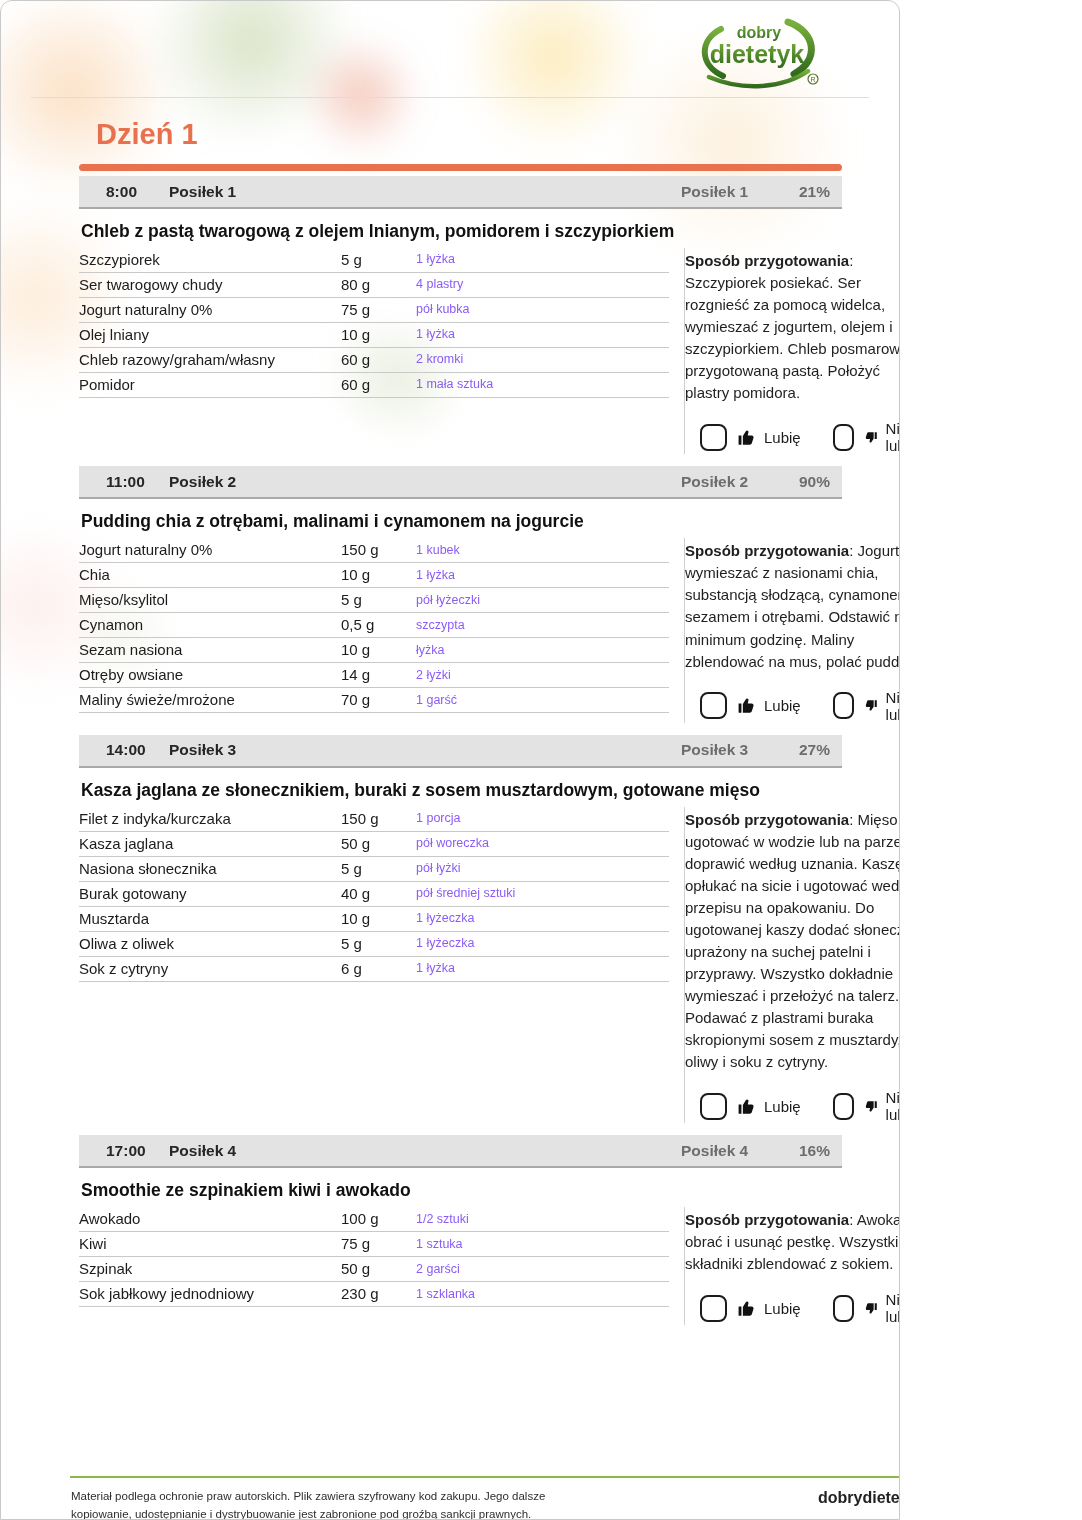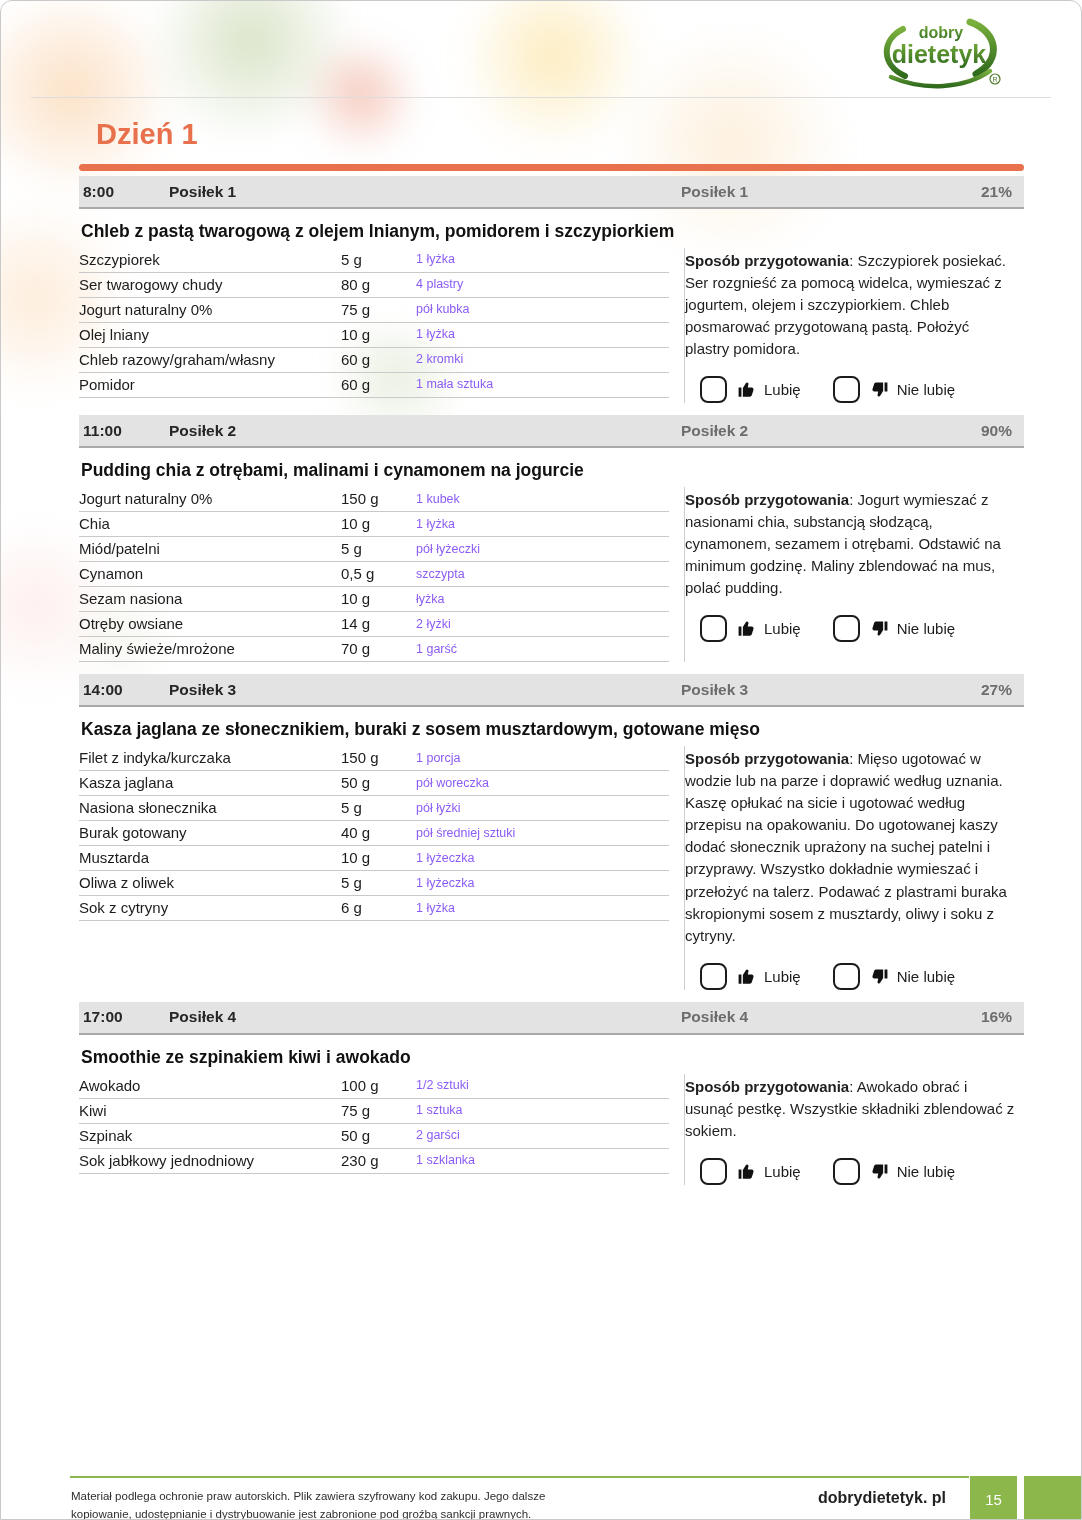--- a/index.html
+++ b/index.html
@@ -3,21 +3,21 @@
 <meta charset="utf-8">
 <style>
   * { box-sizing: border-box; }
   html,body { margin:0; padding:0; background:#fff; }
   body {
     width:1082px; height:1520px;
     font-family:"Liberation Sans","DejaVu Sans",sans-serif;
     color:#1c1c1c;
   }
   .page {
-    position:relative; width:1082px; height:1520px;
+    position:relative; width:900px; height:1520px;
     background:#fff; border:1px solid #c9c9c9;
     border-radius:12px 12px 0 0; overflow:hidden;
   }
   
   .bg-decor { position:absolute; inset:0; z-index:0; pointer-events:none; }
   .blob { position:absolute; border-radius:50%; filter:blur(14px); }
   .b1 { left:-35px; top:-15px; width:210px; height:215px; background:radial-gradient(circle,rgba(244,156,66,.45),rgba(244,156,66,0) 70%); }
   .b2 { left:130px; top:-45px; width:240px; height:175px; background:radial-gradient(circle,rgba(140,170,85,.45),rgba(140,170,85,0) 70%); transform:rotate(-22deg); }
   .b3 { left:300px; top:35px; width:120px; height:120px; background:radial-gradient(circle,rgba(226,96,60,.5),rgba(226,96,60,0) 70%); }
   .b4 { left:455px; top:-35px; width:195px; height:185px; background:radial-gradient(circle,rgba(248,206,86,.55),rgba(248,206,86,0) 70%); }
@@ -39,21 +39,21 @@
   h1.day-title { margin:18px 0 0 17px; font-size:29px; line-height:36px; font-weight:bold; color:#e8704c; }
   .title-bar { height:7px; margin-top:12px; margin-bottom:5px; background:#e8714e; border-radius:4px; }
 
   
   .meal { margin-bottom:12px; }
   .mhead {
     position:relative; height:33px; display:flex; align-items:center;
     background:#e3e3e3; border-bottom:2px solid #a9a9a9;
     font-weight:bold; font-size:15.5px;
   }
-  .mtime { padding-left:4px; width:90px; color:#262626; }
+  .mtime { padding-left:27px; width:90px; color:#262626; }
   .mnameL { color:#262626; }
   .mnameR { position:absolute; left:602px; color:#6d6d6d; }
   .mpct { position:absolute; right:12px; color:#6d6d6d; }
 
   h2.dish { margin:11px 0 6px 2px; font-size:17.5px; line-height:22px; font-weight:bold; color:#111; }
 
   .cols { display:flex; align-items:stretch; }
   .ingcol { width:590px; flex:none; }
   table.ing { width:100%; border-collapse:collapse; }
   table.ing col.c1 { width:262px; }
@@ -225,21 +225,21 @@
                 <td class="c-name">Jogurt naturalny 0%</td>
                 <td class="c-qty">150 g</td>
                 <td class="c-meas"><span>1 kubek</span></td>
               </tr>
               <tr>
                 <td class="c-name">Chia</td>
                 <td class="c-qty">10 g</td>
                 <td class="c-meas"><span>1 łyżka</span></td>
               </tr>
               <tr>
-                <td class="c-name">Miód/patelni</td>
+                <td class="c-name">Mięso/ksylitol</td>
                 <td class="c-qty">5 g</td>
                 <td class="c-meas"><span>pół łyżeczki</span></td>
               </tr>
               <tr>
                 <td class="c-name">Cynamon</td>
                 <td class="c-qty">0,5 g</td>
                 <td class="c-meas"><span>szczypta</span></td>
               </tr>
               <tr>
                 <td class="c-name">Sezam nasiona</td>

